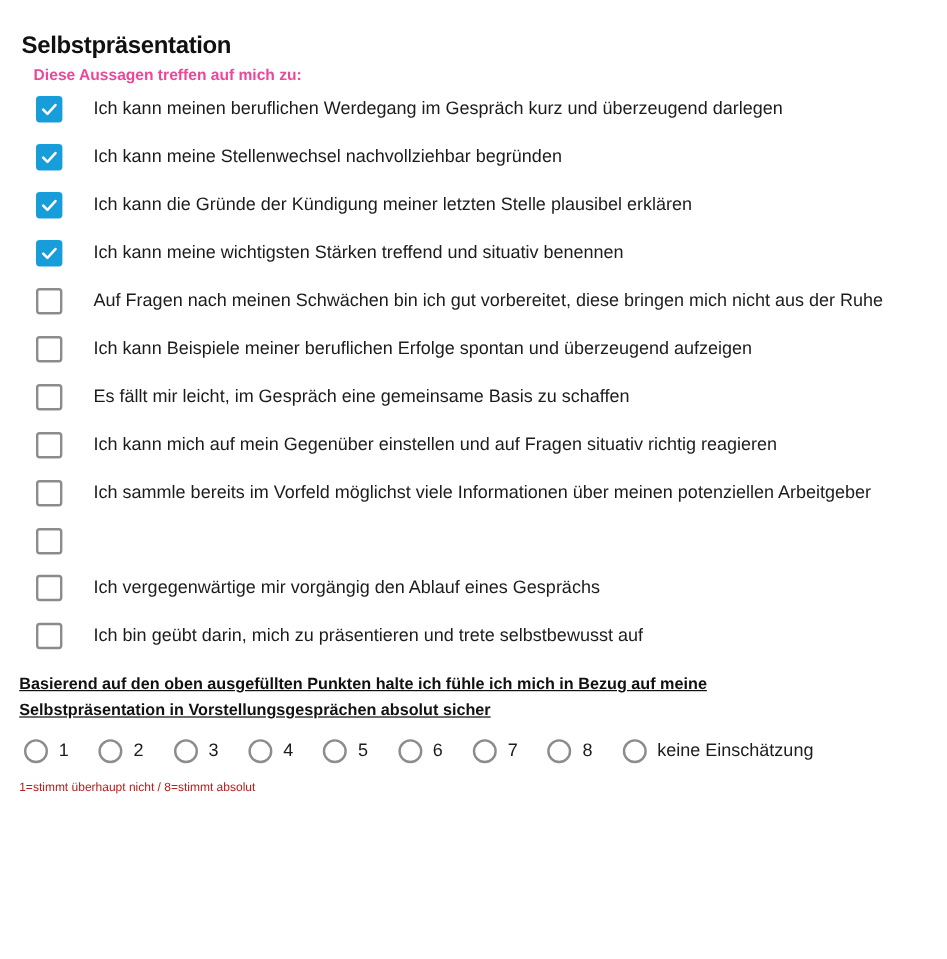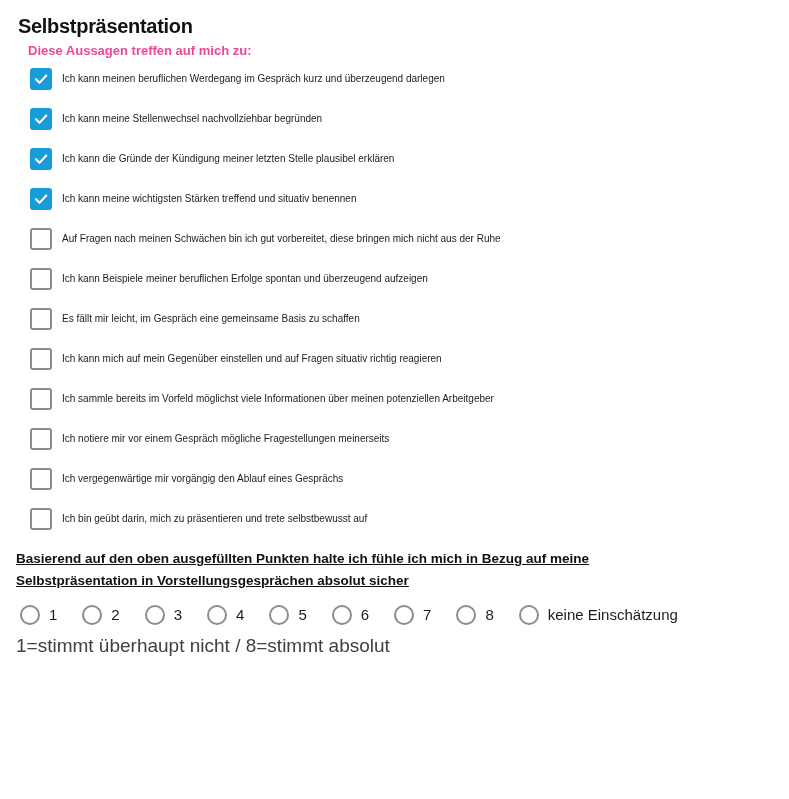--- a/index.html
+++ b/index.html
@@ -6,21 +6,21 @@
   html, body {
     margin: 0;
     padding: 0;
     background: #ffffff;
     font-family: "Liberation Sans", "DejaVu Sans", sans-serif;
     color: #1c1c1c;
   }
   .container {
     width: 789px;
     height: 799px;
-    padding: 12px 14px 0 14px;
+    padding: 24px 14px 0 14px;
     overflow: hidden;
   }
   .page-title {
     font-size: 20px;
     font-weight: 800;
     letter-spacing: -0.3px;
     color: #111;
     margin: 2px 0 5px 4px;
     line-height: 24px;
   }
@@ -49,22 +49,22 @@
   }
   .checkbox.unchecked {
     background: #ffffff;
     border: 2px solid #8c8c8c;
   }
   .checkbox.checked { background: var(--cb-blue); }
   .checkbox.focused {
     box-shadow: 0 0 0 2px #ffffff, 0 0 0 5px var(--cb-blue);
   }
   .statement-label {
-    margin-left: 10px;
-    font-size: 10px;
+    margin-left: 26px;
+    font-size: 15px;
     line-height: 24px;
     margin-top: -1px;
     max-width: 700px;
     cursor: pointer;
   }
   .rating-question {
     font-size: 13.5px;
     font-weight: 700;
     color: #111;
     line-height: 22px;
@@ -91,22 +91,22 @@
     border-radius: 50%;
     background: #ffffff;
   }
   .radio-label {
     margin-left: 9px;
     font-size: 15px;
     line-height: 20px;
     color: #1c1c1c;
   }
   .rating-legend {
-    font-size: 19px;
-    color: #404040;
+    font-size: 10px;
+    color: #b91c1c;
     margin: 12px 0 0 2px;
     line-height: 17px;
   }
 </style>
 </head>
 <body>
 
 <div class="container">
   <h1 class="page-title">Selbstpräsentation</h1>
   <div class="intro-label">Diese Aussagen treffen auf mich zu:</div>
@@ -159,21 +159,20 @@
       <div class="statement-row">
         <span class="checkbox unchecked"></span>
         <label class="statement-label">Ich kann mich auf mein Gegenüber einstellen und auf Fragen situativ richtig reagieren</label>
       </div>
       <div class="statement-row">
         <span class="checkbox unchecked"></span>
         <label class="statement-label">Ich sammle bereits im Vorfeld möglichst viele Informationen über meinen potenziellen Arbeitgeber</label>
       </div>
       <div class="statement-row">
         <span class="checkbox unchecked"></span>
-        <label class="statement-label">Ich notiere mir vor einem Gespräch mögliche Fragestellungen meinerseits</label>
       </div>
       <div class="statement-row">
         <span class="checkbox unchecked"></span>
         <label class="statement-label">Ich vergegenwärtige mir vorgängig den Ablauf eines Gesprächs</label>
       </div>
       <div class="statement-row">
         <span class="checkbox unchecked"></span>
         <label class="statement-label">Ich bin geübt darin, mich zu präsentieren und trete selbstbewusst auf</label>
       </div>
     </div>

